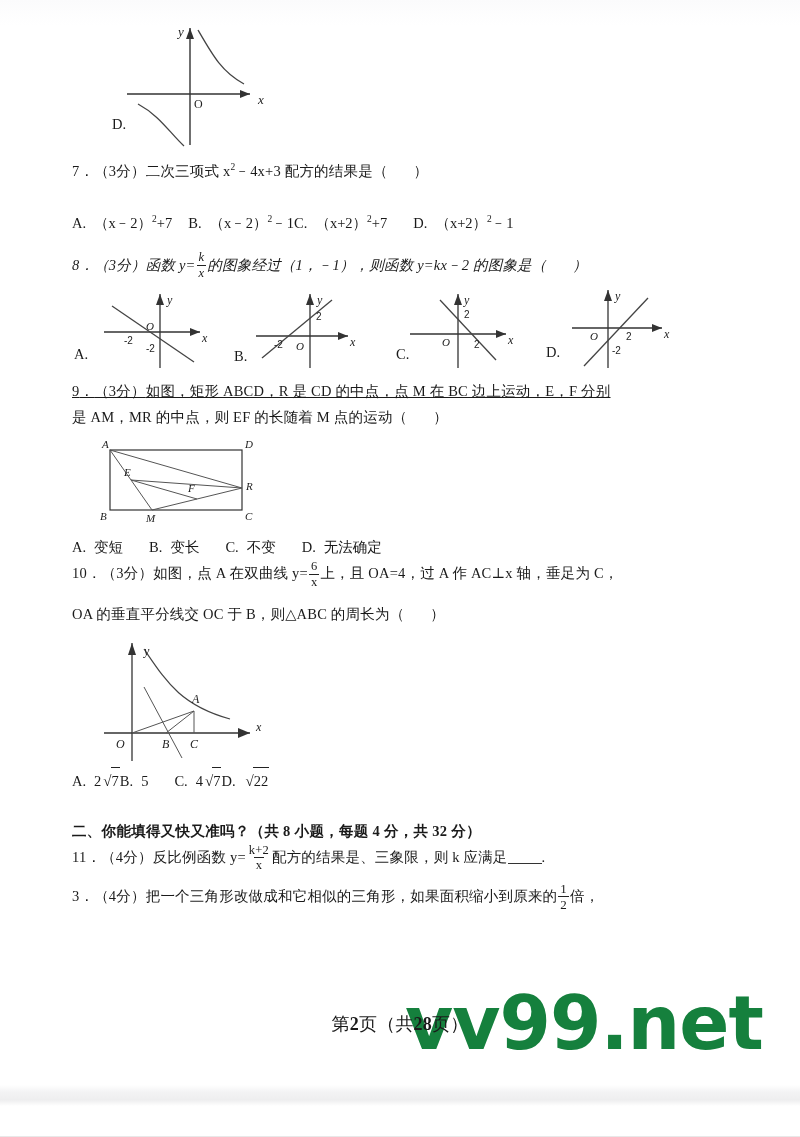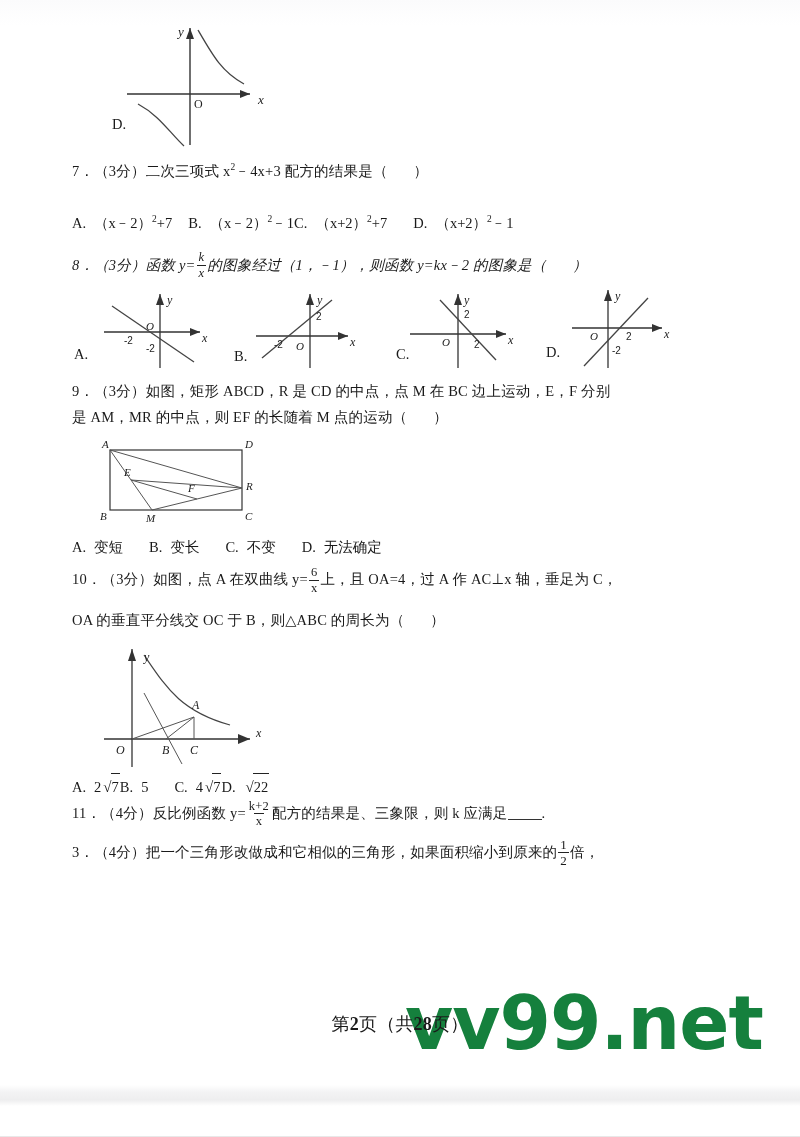--- a/index.html
+++ b/index.html
@@ -229,21 +229,21 @@
           <text x="63" y="14" font-family="Liberation Serif, serif" font-size="12" font-style="italic" fill="#222">y</text>
           <text x="112" y="52" font-family="Liberation Serif, serif" font-size="12" font-style="italic" fill="#222">x</text>
           <text x="38" y="54" font-family="Liberation Serif, serif" font-size="11" font-style="italic" fill="#222">O</text>
           <text x="74" y="54" font-family="Liberation Sans, sans-serif" font-size="10" fill="#222">2</text>
           <text x="60" y="68" font-family="Liberation Sans, sans-serif" font-size="10" fill="#222">-2</text>
         </svg>
         <span class="optlabel" style="position:absolute; left:-6px; top:58px;">D.</span>
       </div>
     </div>
 
-    <div class="qline" style="margin-top:8px;">
+    <div class="qline" style="margin-top:8px;text-decoration:underline;">
       <span>9</span><span>．</span><span>（3分）</span><span>如图，矩形 ABCD，R 是 CD 的中点，点 M 在 BC 边上运动，E，F 分别</span>
     </div>
     <div class="qline">
       <span>是 AM，MR 的中点，则 EF 的长随着 M 点的运动（</span><span class="sp-lg"></span><span>）</span>
     </div>
 
     <div class="fig" style="margin-top:8px; margin-left:18px; height:86px;">
       <svg width="180" height="86" viewBox="0 0 180 86">
 
         <rect x="20" y="12" width="132" height="60" fill="none" stroke="#333" stroke-width="1.2"></rect>
@@ -261,21 +261,21 @@
         <text x="98" y="54" font-family="Liberation Serif, serif" font-size="11" font-style="italic" fill="#222">F</text>
         <text x="56" y="84" font-family="Liberation Serif, serif" font-size="11" font-style="italic" fill="#222">M</text>
         <text x="156" y="52" font-family="Liberation Serif, serif" font-size="11" font-style="italic" fill="#222">R</text>
       </svg>
     </div>
 
     <div class="opts" style="margin-top:10px;">
       <span><span>A.</span><span class="sp-sm"></span><span>变短</span></span><span class="sp-lg"></span><span><span>B.</span><span class="sp-sm"></span><span>变长</span></span><span class="sp-lg"></span><span><span>C.</span><span class="sp-sm"></span><span>不变</span></span><span class="sp-lg"></span><span><span>D.</span><span class="sp-sm"></span><span>无法确定</span></span>
     </div>
 
-    <div class="qline" style="margin-top:6px;font-family:Liberation Serif, serif;">
+    <div class="qline" style="margin-top:0;">
       <span>10</span><span>．</span><span>（3分）</span><span>如图，点 A 在双曲线 y=</span><span class="frac">
           <span class="num">6</span>
           <span class="den">x</span>
         </span><span>上，且 OA=4，过 A 作 AC⊥x 轴，垂足为 C，</span>
     </div>
     <div class="qline" style="margin-top:12px;">
       <span>OA 的垂直平分线交 OC 于 B，则△ABC 的周长为（</span><span class="sp-lg"></span><span>）</span>
     </div>
 
     <div class="fig" style="margin-top:6px; margin-left:10px; height:132px;">
@@ -301,20 +301,21 @@
         <text x="110" y="70" font-family="Liberation Serif, serif" font-size="12" font-style="italic" fill="#222">A</text>
         <text x="80" y="115" font-family="Liberation Serif, serif" font-size="12" font-style="italic" fill="#222">B</text>
         <text x="108" y="115" font-family="Liberation Serif, serif" font-size="12" font-style="italic" fill="#222">C</text>
       </svg>
     </div>
 
     <div class="opts" style="margin-top:2px;">
       <span><span>A.</span><span class="sp-sm"></span><span>2</span><span class="rad"><span class="sym">√</span><span class="body">7</span></span></span><span><span>B.</span><span class="sp-sm"></span><span>5</span></span><span class="sp-lg"></span><span><span>C.</span><span class="sp-sm"></span><span>4</span><span class="rad"><span class="sym">√</span><span class="body">7</span></span></span><span><span>D.</span><span class="sp-sm"></span><span class="rad"><span class="sym">√</span><span class="body">22</span></span></span>
     </div>
 
+    <div class="section-head" style="margin-top:24px;">二、你能填得又快又准吗？（共 8 小题，每题 4 分，共 32 分）</div>
 
     <div class="qline" style="">
       <span>11</span><span>．</span><span>（4分）</span><span>反比例函数 y=</span><span class="frac">
           <span class="num">k+2</span>
           <span class="den">x</span>
         </span><span>配方的结果是、三象限，则 k 应满足</span><span class="blank-line"></span><span>.</span>
     </div>
 
     <div class="qline" style="margin-top:10px;">
       <span>3</span><span>．</span><span>（4分）</span><span>把一个三角形改做成和它相似的三角形，如果面积缩小到原来的</span><span class="frac big">

